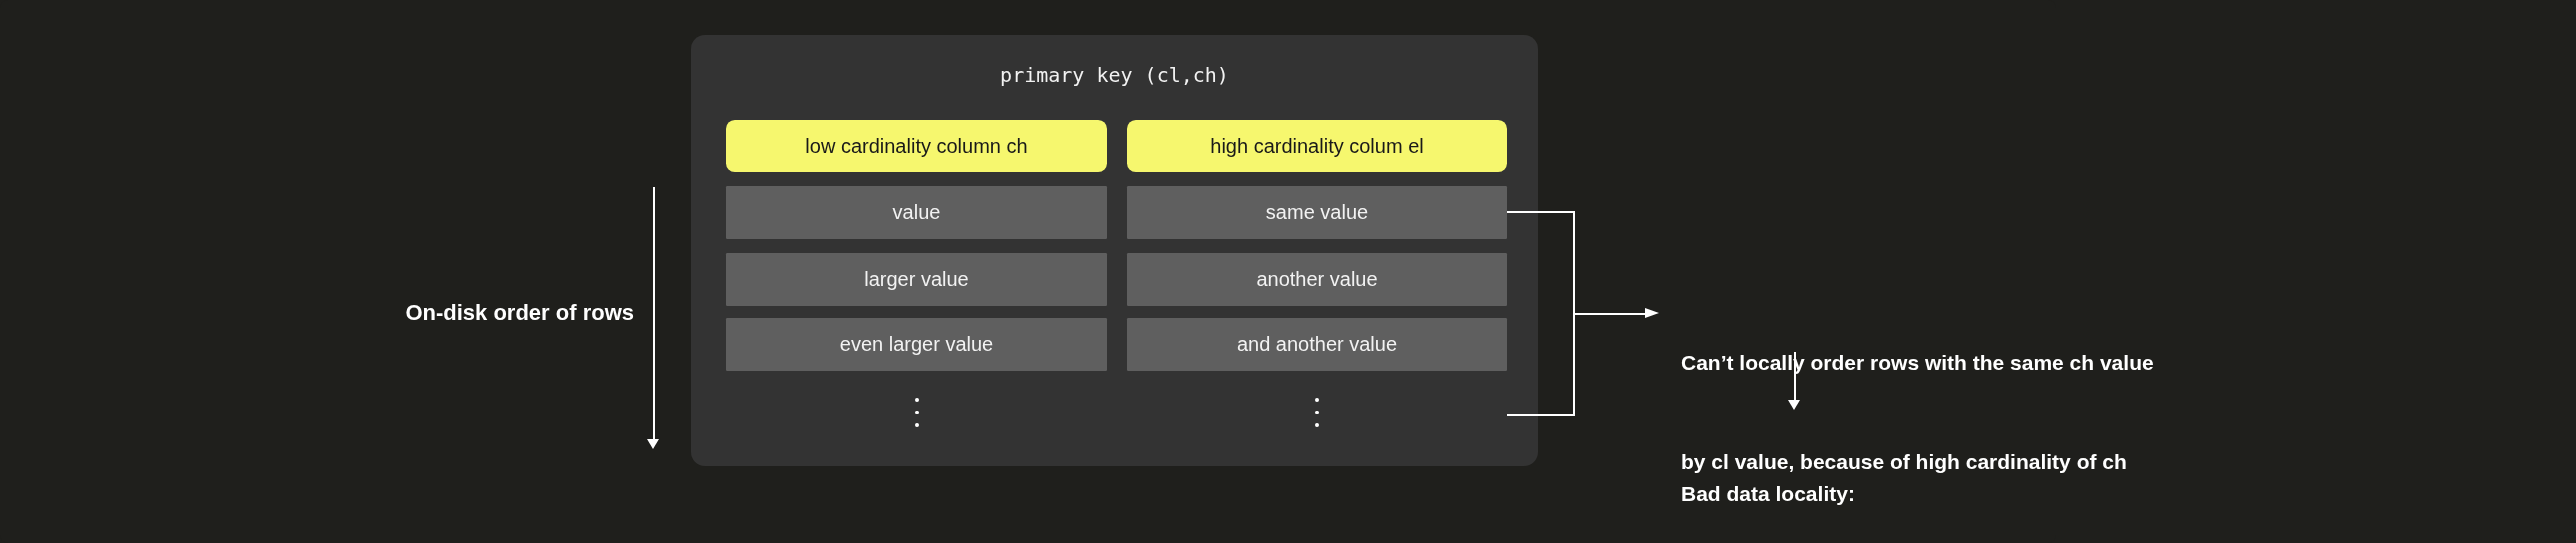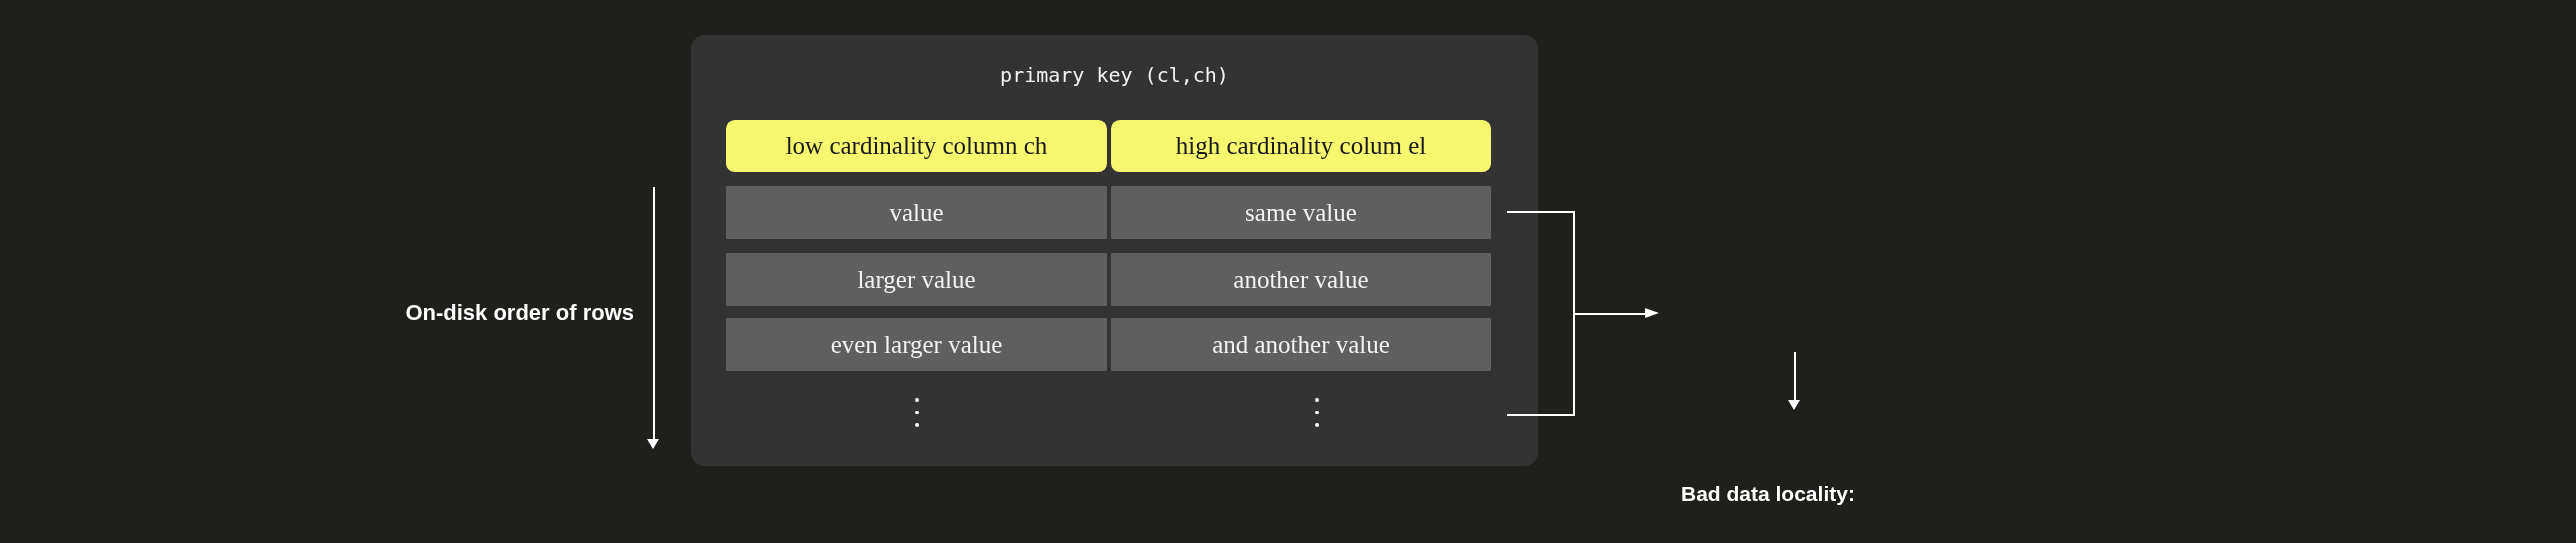--- a/index.html
+++ b/index.html
@@ -27,25 +27,25 @@
   }
   .panel-title{
     position:absolute;left:0;top:28px;width:100%;height:25px;
     text-align:center;line-height:25px;
     font-family:"DejaVu Sans Mono", monospace;font-size:20px;color:var(--text_light);
     white-space:pre;
   }
   .cell{
     position:absolute;height:53px;
     display:flex;align-items:center;justify-content:center;
-    font-family:Liberation Serif, serif;font-size:25px;color:var(--text_light);
+    font-family:Liberation Sans, sans-serif;font-size:20px;color:var(--text_light);
     white-space:pre;
   }
   .col-left{left:35px;width:381px;}
-  .col-right{left:420px;width:380px;}
+  .col-right{left:436px;width:380px;}
   .header{top:85px;height:52px;background:var(--header_yellow);border-radius:8.8px;color:var(--text_dark);}
   .r1{top:151px;background:var(--row);border-radius:1.3px;}
   .r2{top:218px;background:var(--row);border-radius:1.3px;}
   .r3{top:283px;background:var(--row);border-radius:1.3px;}
 
   
   .dots{position:absolute;top:363px;width:3.8px;display:flex;flex-direction:column;gap:8.8px;}
   .dots.left{left:224px;}
   .dots.right{left:624px;}
   .dot{width:3.8px;height:3.8px;border-radius:50%;background:var(--line_white);}
@@ -113,20 +113,24 @@
   <div class="left-label">On-disk order of rows</div>
   <div class="vline" style="left:653px;top:187px;height:253px;"></div>
   <div class="head-down" style="left:647px;top:439px;"></div>
 
   <div class="hline" style="left:1507px;top:211px;width:68px;"></div>
   <div class="vline" style="left:1573px;top:211px;height:205px;"></div>
   <div class="hline" style="left:1507px;top:414px;width:68px;"></div>
   <div class="hline" style="left:1575px;top:313px;width:70px;"></div>
   <div class="head-right" style="left:1645px;top:308px;"></div>
 
+  <div class="note note-top">
+    <div>Can’t locally order rows with the same ch value</div>
+    <div>by cl value, because of high cardinality of ch</div>
+  </div>
 
   <div class="vline" style="left:1794px;top:352px;height:49px;"></div>
   <div class="head-down" style="left:1788px;top:400px;"></div>
 
   <div class="note note-bottom">
     <div>Bad data locality:</div>
     
     
   </div>
 

